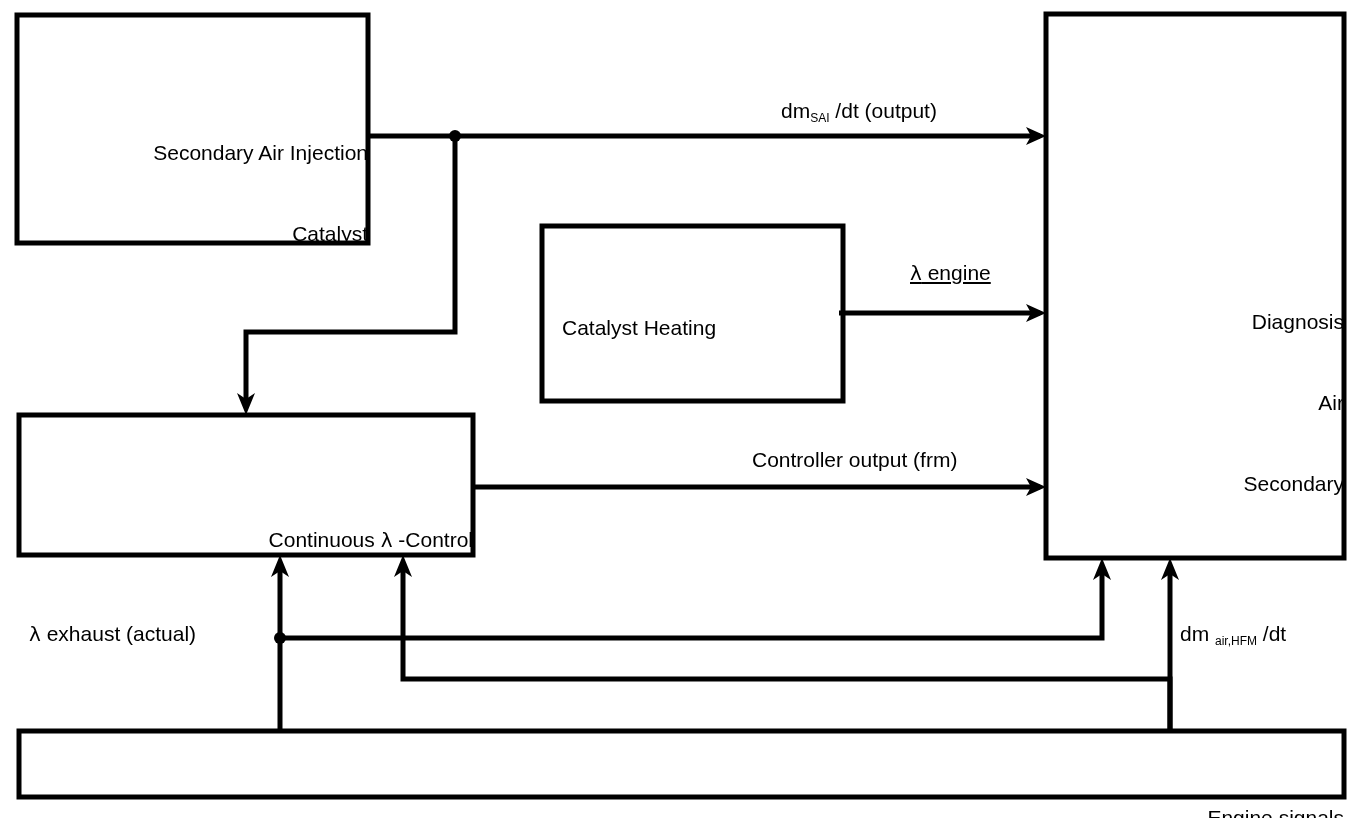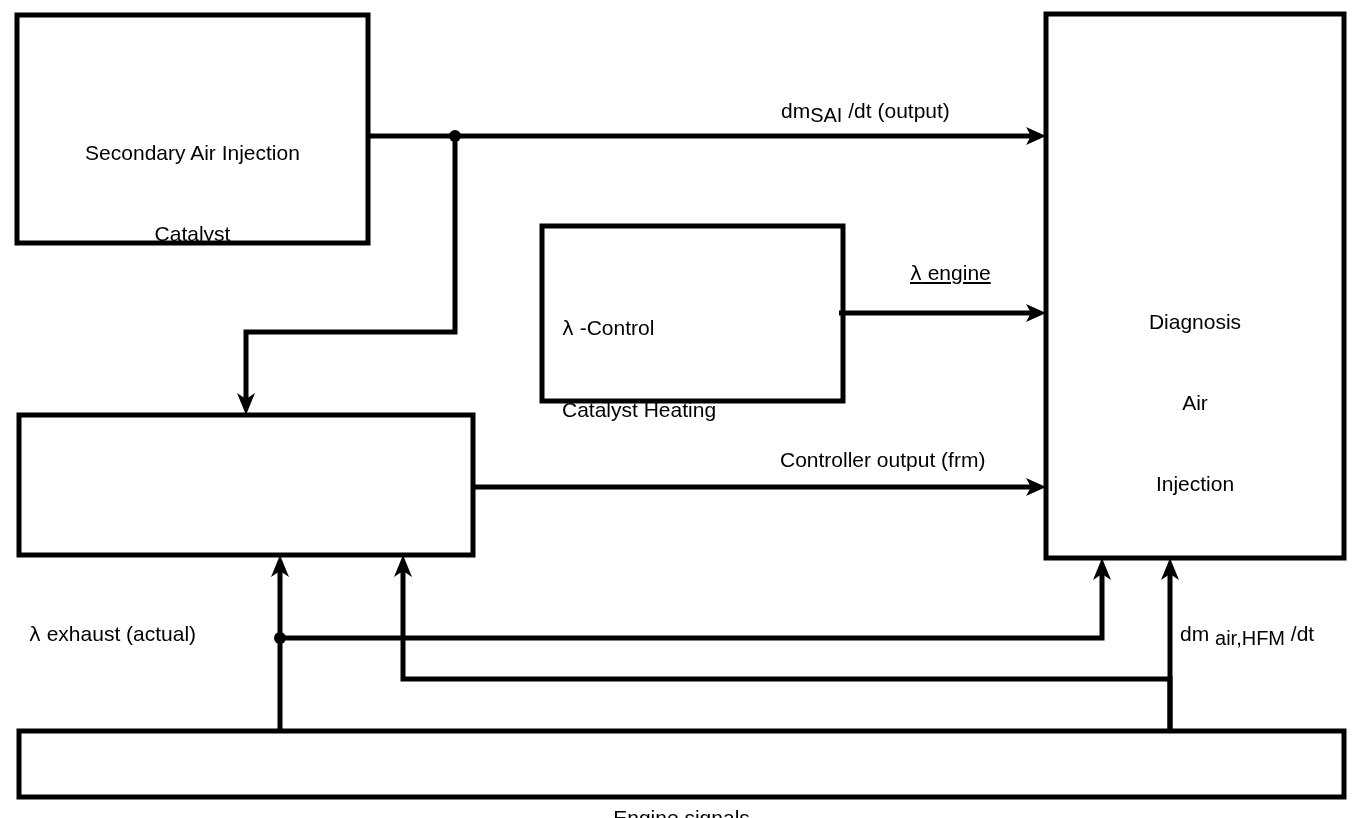--- a/index.html
+++ b/index.html
@@ -50,38 +50,38 @@
   .blk-label {
     position: absolute;
     font-family: "Liberation Sans", sans-serif;
     font-size: 21px;
     line-height: 27px;
     color: #000000;
     white-space: pre;
     pointer-events: none;
   }
   .center-label {
-    text-align: center;
+    text-align: right;
   }
   .left-label {
     text-align: left;
   }
   .edge-label {
     position: absolute;
     font-family: "Liberation Sans", sans-serif;
     font-size: 21px;
     color: #000000;
     white-space: nowrap;
   }
   .lam {
     font-family: "DejaVu Sans", sans-serif;
     font-size: 20px;
   }
   .sub {
-    font-size: 20px;
+    font-size: 12px;
     vertical-align: baseline;
     position: relative;
     top: 4px;
   }
   .nowrap { white-space: nowrap; }
 </style>
 </head>
 <body>
 
 <div id="diagram-root">
@@ -127,44 +127,46 @@
     <polygon class="arrowhead" points="1170,558 1161,580 1170,574 1179,580"></polygon>
 
   </svg>
 
   <div class="blk-label center-label" style="left:17px; top:85px; width:351px;">
     <div>Secondary Air Injection</div>
     <div>Catalyst</div>
   </div>
 
   <div class="blk-label left-label" style="left:562px; top:260px; width:281px;">
-    <div class="nowrap"><span class="lam">λ</span> -Control</div>
     <div>Catalyst Heating</div>
   </div>
 
+  <div class="blk-label center-label" style="left:19px; top:472px; width:454px;">
+    <div class="nowrap">Continuous <span class="lam">λ</span> -Control</div>
+  </div>
 
   <div class="blk-label center-label" style="left:1046px; top:254px; width:298px;">
     <div>Diagnosis</div>
     <div>Air</div>
-    <div>Injection</div>
+    <div>Secondary</div>
   </div>
 
   <div class="blk-label center-label" style="left:19px; top:750px; width:1325px;">
     <div>Engine signals</div>
   </div>
 
   <div class="edge-label" style="left:781px; top:99px;">
     <span>dm</span><span class="sub">SAI</span><span> /dt (output)</span>
   </div>
 
   <div class="edge-label" style="left:910px; top:261px;text-decoration:underline;">
     <span class="lam">λ</span> engine
   </div>
 
-  <div class="edge-label" style="left:780px; top:448px;">
+  <div class="edge-label" style="left:752px; top:448px;">
     <span>Controller output (frm)</span>
   </div>
 
   <div class="edge-label" style="left:29px; top:622px;">
     <span class="lam">λ</span> exhaust (actual)
   </div>
 
   <div class="edge-label" style="left:1180px; top:622px;">
     <span>dm </span><span class="sub">air,HFM</span><span> /dt</span>
   </div>

